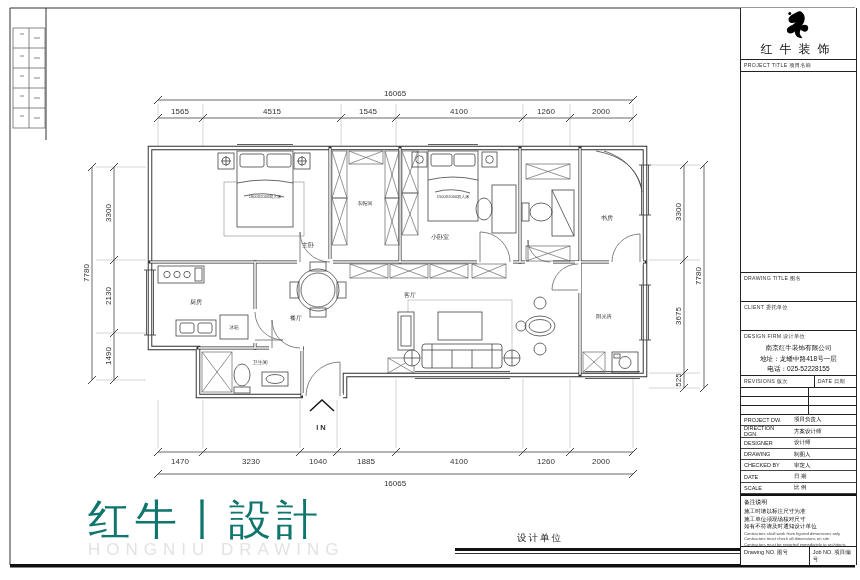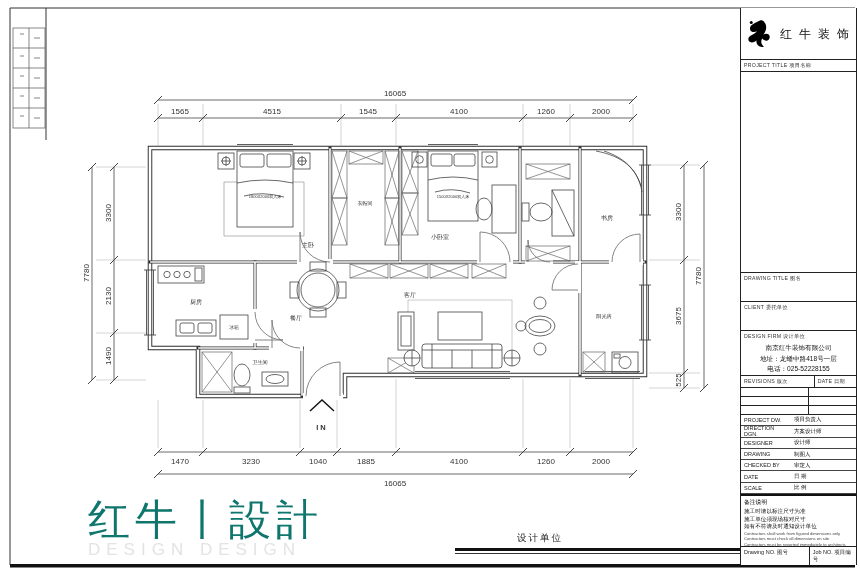--- a/index.html
+++ b/index.html
@@ -5,21 +5,21 @@
   html,body{margin:0;padding:0;background:#ffffff;}
   body{width:860px;height:580px;position:relative;overflow:hidden;
        font-family:"Liberation Sans",sans-serif;color:#222;}
   svg text{font-family:"Liberation Sans",sans-serif;fill:#333;}
   .sheet-svg{position:absolute;left:0;top:0;}
 
   
   .tblock{position:absolute;left:740px;top:8px;width:115px;height:557px;
           border-left:1px solid #222;border-right:1px solid #222;background:#fff;
           display:flex;flex-direction:column;font-size:5.5px;color:#222;}
-  .tb-logo{height:50px;border-bottom:1px solid #222;display:flex;flex-direction:row;
+  .tb-logo{height:50px;border-bottom:1px solid #222;display:flex;flex-direction:column;
            align-items:center;justify-content:flex-start;padding-top:2px;}
   .tb-brand{font-size:12px;letter-spacing:7px;margin-top:1px;white-space:nowrap;
             font-family:"Liberation Serif",serif;color:#111;}
   .tb-lab{padding:2px 3px;font-size:5.2px;color:#333;letter-spacing:.3px;}
   .tb-sec{border-bottom:1px solid #222;}
   .tb-space1{height:204px;border-bottom:1px solid #222;}
   .sec-dt{height:29px;} .sec-cl{height:29px;}
   .sec-df{height:45px;}
   .firm{ text-align:center;font-size:6.6px;line-height:1.55;color:#111;margin-top:1px;}
   .rev-head,.rev-row{display:flex;border-bottom:1px solid #222;}
@@ -447,19 +447,19 @@
     <div class="enl">Contractors must be reported immediately to architects</div>
   </div>
   <div class="tb-bottom">
     <div>Drawing NO.  图号</div>
     <div>Job NO.  项目编号</div>
   </div>
 </div>
 
 <div class="flogo">
   <div class="cnbig">红牛丨設計</div>
-  <div class="enfaint">DESIGN DESIGN</div>
+  <div class="enfaint">HONGNIU DRAWING</div>
 </div>
 <div class="ptitle">
   <div class="txt">设计单位</div>
   <div class="l1"></div>
   <div class="l2"></div>
 </div>
 
 </body></html>

